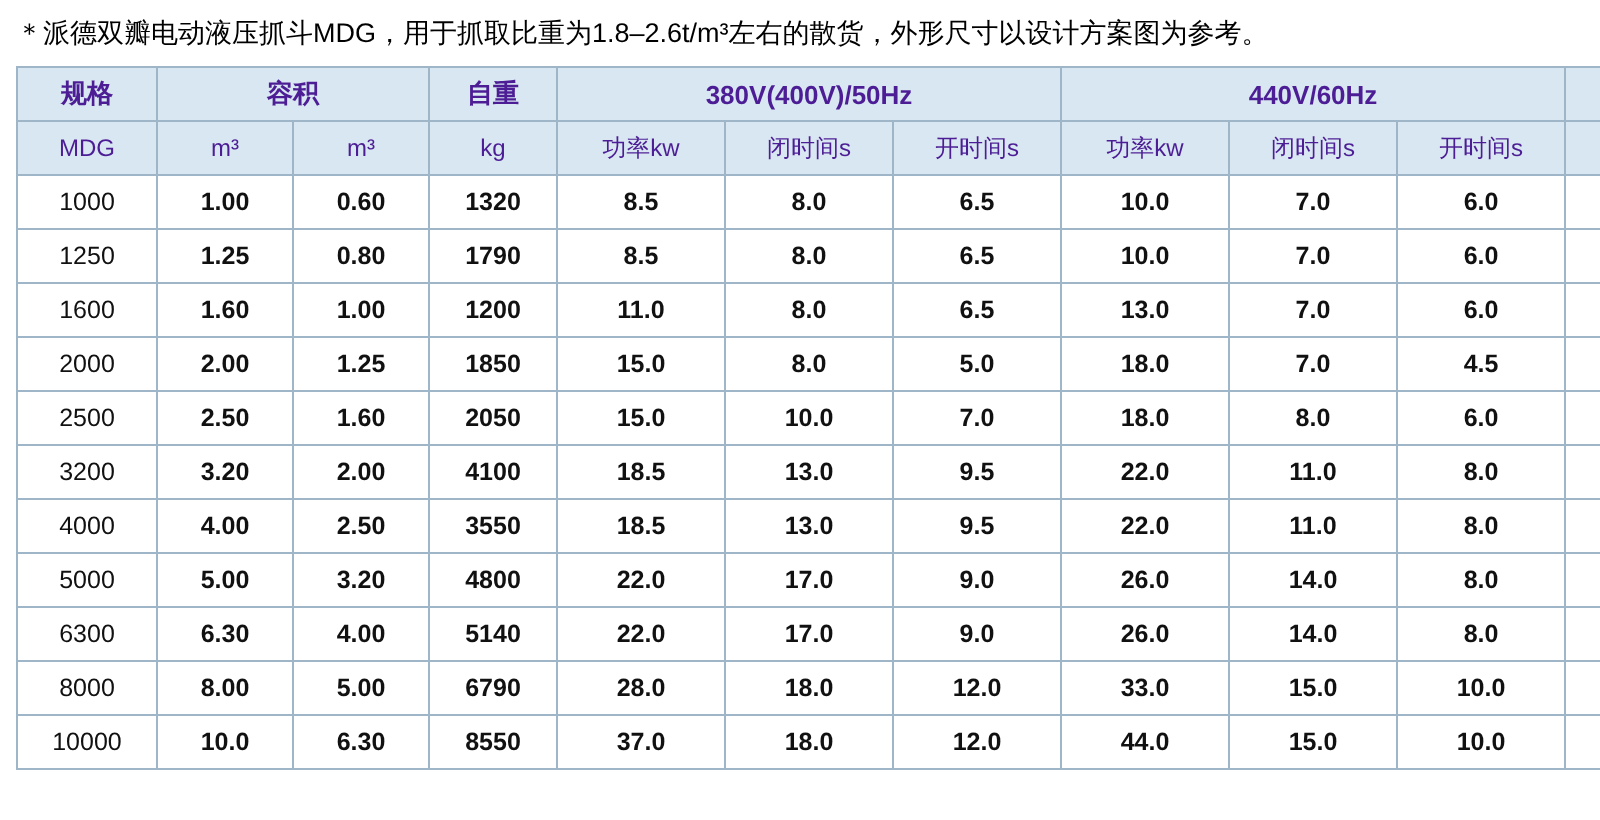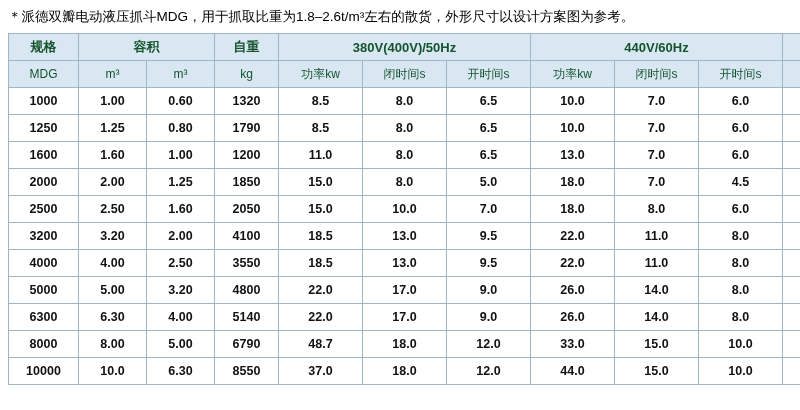--- a/index.html
+++ b/index.html
@@ -40,33 +40,33 @@
     vertical-align: middle;
     font-size: 12.5px;
     padding: 0;
     height: 26px;
     background: #ffffff;
   }
   table.spec thead th {
     background: #d9e7f2;
     font-weight: bold;
     font-size: 13px;
-    color: #14532d;
+    color: #4c1d95;
   }
   table.spec thead tr.sub th {
     font-size: 12px;
     font-weight: normal;
   }
   table.spec tbody td {
     font-size: 12.5px;
     font-weight: bold;
     color: #111;
   }
   table.spec tbody td.model {
-    font-weight: bold;
+    font-weight: normal;
   }
   
   col.c-model { width: 70px; }
   col.c-vol   { width: 68px; }
   col.c-self  { width: 64px; }
   col.c-p     { width: 84px; }
   col.c-rated { width: 62px; }
 </style>
 </head>
 <body>
@@ -228,21 +228,21 @@
           <td>26.0</td>
           <td>14.0</td>
           <td>8.0</td>
           <td>20</td>
         </tr>
         <tr>
           <td class="model">8000</td>
           <td>8.00</td>
           <td>5.00</td>
           <td>6790</td>
-          <td>48.7</td>
+          <td>28.0</td>
           <td>18.0</td>
           <td>12.0</td>
           <td>33.0</td>
           <td>15.0</td>
           <td>10.0</td>
           <td>25</td>
         </tr>
         <tr>
           <td class="model">10000</td>
           <td>10.0</td>

